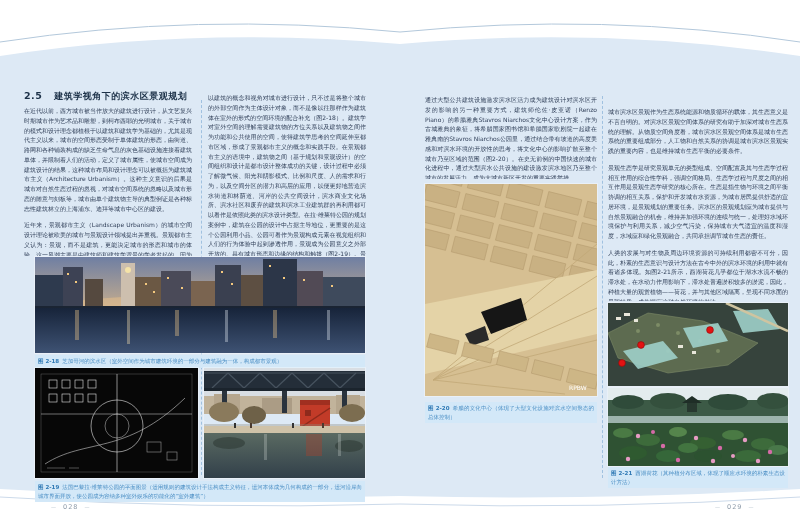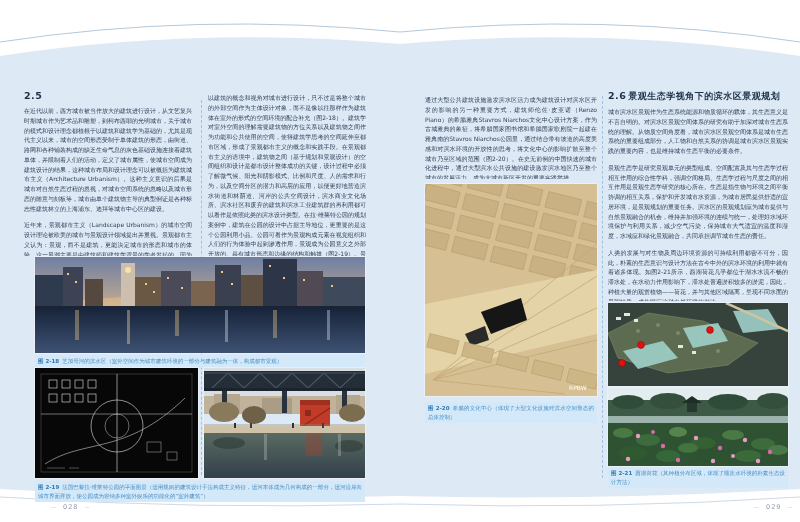--- a/index.html
+++ b/index.html
@@ -6,21 +6,21 @@
   #spread{
     position:relative;width:800px;height:522px;background:#ffffff;overflow:hidden;
     font-family:"DejaVu Sans","Liberation Sans",sans-serif;
   }
   .abs{position:absolute;}
   
   #wave-bg{left:0;top:0;width:800px;height:522px;z-index:0;}
   
   .section-heading{
     z-index:3;font-weight:bold;font-size:9px;color:#1c3148;letter-spacing:.5px;
-    display:flex;gap:2px;align-items:baseline;
+    display:flex;gap:12px;align-items:baseline;text-align:center;
   }
   .section-heading .num{font-size:9.5px;}
   .body-col{
     z-index:3;font-size:6px;line-height:1.63;color:#32415a;text-align:justify;
     overflow:hidden;
   }
   .body-col p{margin:0 0 7px 0;}
   .photo{z-index:3;overflow:hidden;box-shadow:0 0 0 1px rgba(255,255,255,.35);}
   .photo svg{display:block;}
   .caption{
@@ -46,20 +46,21 @@
     <path d="M0,42 Q197,12 400,32 Q603,12 800,42" stroke="#b3c8db" stroke-width="1" fill="none"></path>
     <path d="M0,53 Q197,23 400,41 Q603,23 800,53" stroke="#ffffff" stroke-width="2" fill="none"></path>
     <path d="M0,497 Q200,510 400,504 Q600,510 800,497" stroke="#ccdaea" stroke-width="1" fill="none"></path>
   </svg>
 
   <div class="abs col-divider" style="left:201px;top:100px;height:375px;"></div>
   <div class="abs col-divider" style="left:602px;top:96px;height:382px;"></div>
 
   <div class="abs section-heading" style="left:24px;top:90px;width:350px;">
     <span class="num">2.5</span>
+    <span>建筑学视角下的滨水区景观规划</span>
   </div>
 
   <div class="abs body-col" style="left:24px;top:106px;width:168px;height:150px;">
     <p>在近代以前，西方城市被当作放大的建筑进行设计，从文艺复兴时期城市作为艺术品和雕塑，到柯布西耶的光明城市，关于城市的模式和设计理念都植根于以建筑和建筑学为基础的，尤其是现代主义以来，城市的空间形态受制于单体建筑的形态，由街道、路网和各种铺装构成的缺乏生命气息的灰色基础设施连接着建筑单体，并限制着人们的活动，定义了城市属性，使城市空间成为建筑设计的结果，这种城市布局和设计理念可以被概括为建筑城市主义（Architecture Urbanism）。这种主义意识的后果是城市对自然生态过程的忽视，对城市空间系统的忽略以及城市形态的随意与刻板等，城市由单个建筑物主导的典型例证是各种标志性建筑林立的上海浦东、迪拜等城市中心区的建设。</p>
     <p>近年来，景观都市主义（Landscape Urbanism）的城市空间设计理论被欧美的城市与景观设计领域提出并重视。景观都市主义认为：景观，而不是建筑，更能决定城市的形态和城市的体验，这一风潮主要是由建筑师和建筑学背景的学者发起的，因为景观都市主义本质上是</p>
   </div>
 
   <div class="abs body-col" style="left:208px;top:93px;width:158px;height:163px;">
     <p>以建筑的概念和视角对城市进行设计，只不过是将整个城市的外部空间作为主体设计对象，而不是像以往那样作为建筑体在室外的形式的空间环境的配合补充（图2-18）。建筑学对室外空间的理解需要建筑物的方位关系以及建筑物之间作为功能和公共使用的空间，使得建筑学思考的空间延伸至都市区域，形成了景观都市主义的概念和实践手段。在景观都市主义的语境中，建筑物之间（基于规划和景观设计）的空间组织和设计是都市设计整体成功的关键，设计过程中必须了解微气候、阳光和阴影模式、比例和尺度、人的需求和行为，以及空间分区的潜力和高层的应用，以便更好地营造滨水街道和林荫道、河岸的公共空间设计，滨水商业文化场所、滨水社区和废弃的建筑和滨水工业建筑群的再利用都可以看作是依照此类的滨水设计类型。在拉·维莱特公园的规划案例中，建筑在公园的设计中占据主导地位，更重要的是这个公园利用小品、公园可看作为景观构成元素在视觉组织和人们的行为体验中起到渗透作用，景观成为公园意义之外部开放的、具有城市形态和边缘的结构和触媒（图2-19）。景观都市主义可以看作建筑学、景观设计的一次融合，促使对城市设计的理论和实践进行反思。</p>
   </div>
@@ -271,24 +272,20 @@
           <rect x="144" y="170" width="30" height="14"></rect>
       </g>
       <text x="144" y="206" font-size="6" fill="#ffffff" font-family="'DejaVu Sans',sans-serif">RPBW</text>
     </svg>
   </div>
 
   <div class="abs caption" style="left:425px;top:402px;width:166px;">
     <span class="fig-label">图 2-20</span><span>希腊的文化中心（体现了大型文化设施对滨水空间形态的总体控制）</span>
   </div>
 
-  <div class="abs section-heading" style="left:608px;top:90px;width:182px;">
-    <span class="num">2.6</span>
-    <span>景观生态学视角下的滨水区景观规划</span>
-  </div>
 
   <div class="abs body-col" style="left:608px;top:107px;width:180px;height:194px;">
     <p>城市滨水区景观作为生态系统能源和物质循环的载体，其生态意义是不言自明的。对滨水区景观空间体系的研究有助于加深对城市生态系统的理解。从物质空间角度看，城市滨水区景观空间体系是城市生态系统的重要组成部分，人工物和自然关系的协调是城市滨水区景观实践的重要内容，也是维持城市生态平衡的必要条件。</p>
     <p>景观生态学是研究景观单元的类型组成、空间配置及其与生态学过程相互作用的综合性学科，强调空间格局、生态学过程与尺度之间的相互作用是景观生态学研究的核心所在。生态是指生物与环境之间平衡协调的相互关系，保护和开发城市水资源，为城市居民提供舒适的宜居环境，是景观规划的重要任务。滨水区的景观规划应为城市提供与自然景观融合的机会，维持并加强环境的连续与统一，处理好水域环境保护与利用关系，减少空气污染，保持城市大气适宜的温度和湿度，水域应和绿化景观融合，共同承担调节城市生态的责任。</p>
     <p>人类的发展与对生物及周边环境资源的可持续利用都密不可分，因此，朴素的生态意识与设计方法在古今中外的滨水环境的利用中就有着诸多体现。如图2-21所示，西湖荷花几乎都位于湖水水流不畅的滞水处，在水动力作用影响下，滞水处普遍淤积较多的淤泥，因此，种植大量的观赏植物——荷花，并与其他区域隔离，呈现不同水面的景观特质，成为顺应这种自然环境的做法。</p>
   </div>
 
   <div class="abs photo" style="left:608px;top:303px;width:180px;height:83px;">
     <svg width="180" height="83" viewBox="0 0 180 83">
       <rect width="180" height="83" fill="#36433c"></rect>
@@ -366,17 +363,17 @@
         <circle cx="45" cy="44" r="2" fill="#d66ba8"></circle>
           <circle cx="125" cy="68" r="2" fill="#e79cc4"></circle>
       </g>
     </svg>
   </div>
 
   <div class="abs caption" style="left:608px;top:467px;width:174px;">
     <span class="fig-label">图 2-21</span><span>西湖荷花（其种植分布区域，体现了顺应水环境的朴素生态设计方法）</span>
   </div>
 
-  <div class="abs page-num" style="left:751px;top:503px;">
+  <div class="abs page-num" style="left:712px;top:503px;">
     <span>029</span>
   </div>
 
 </div>
 
 </body></html>

